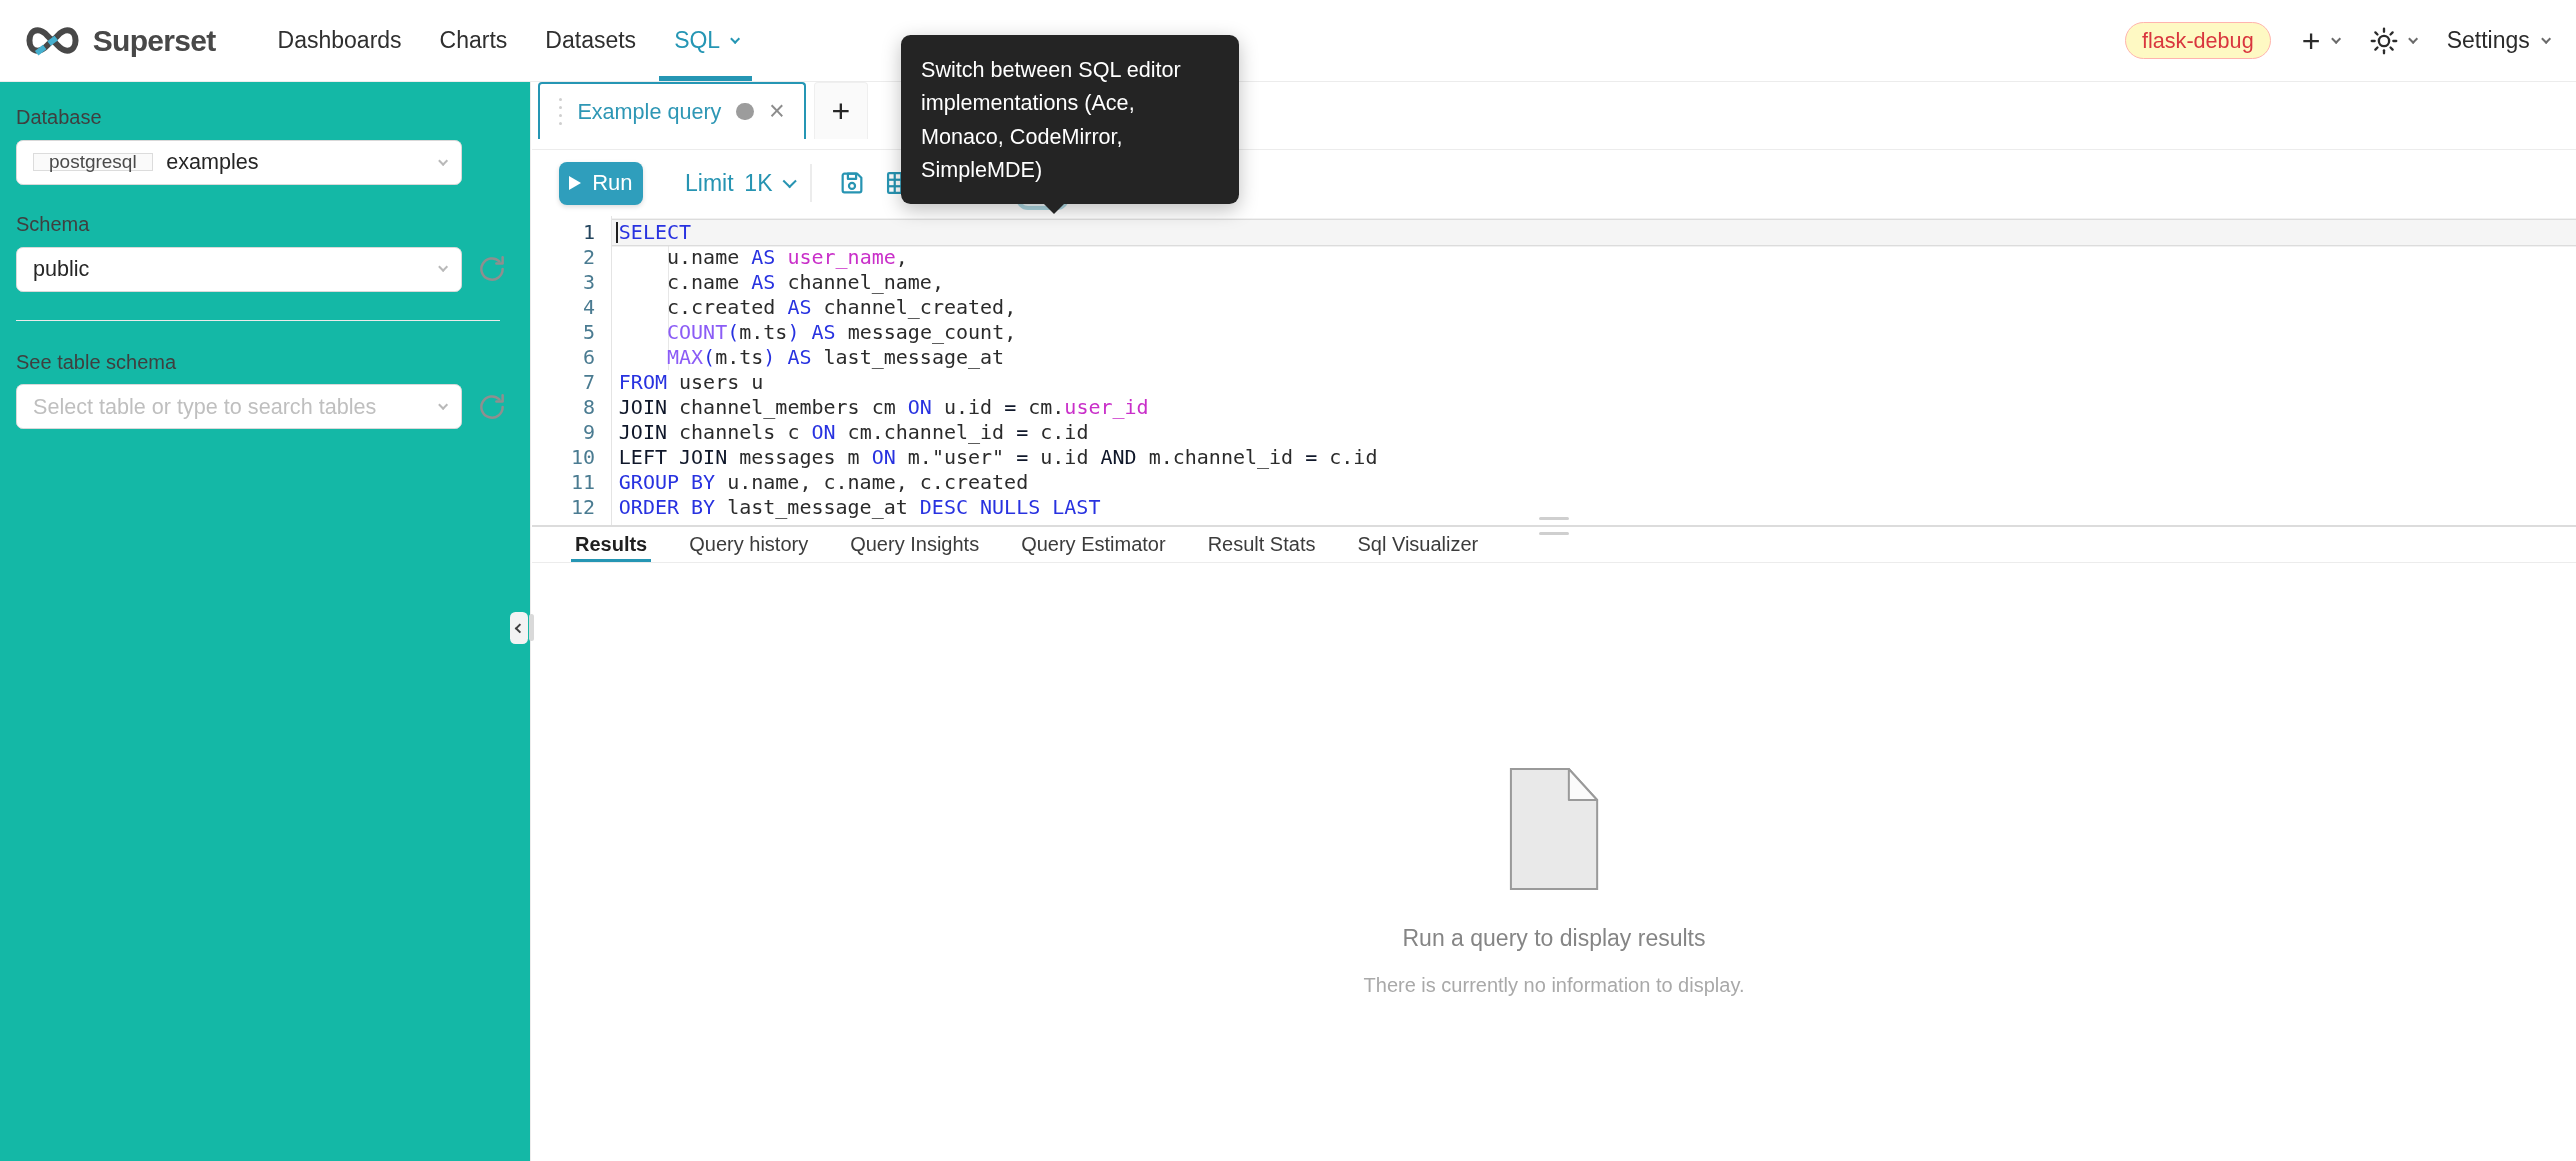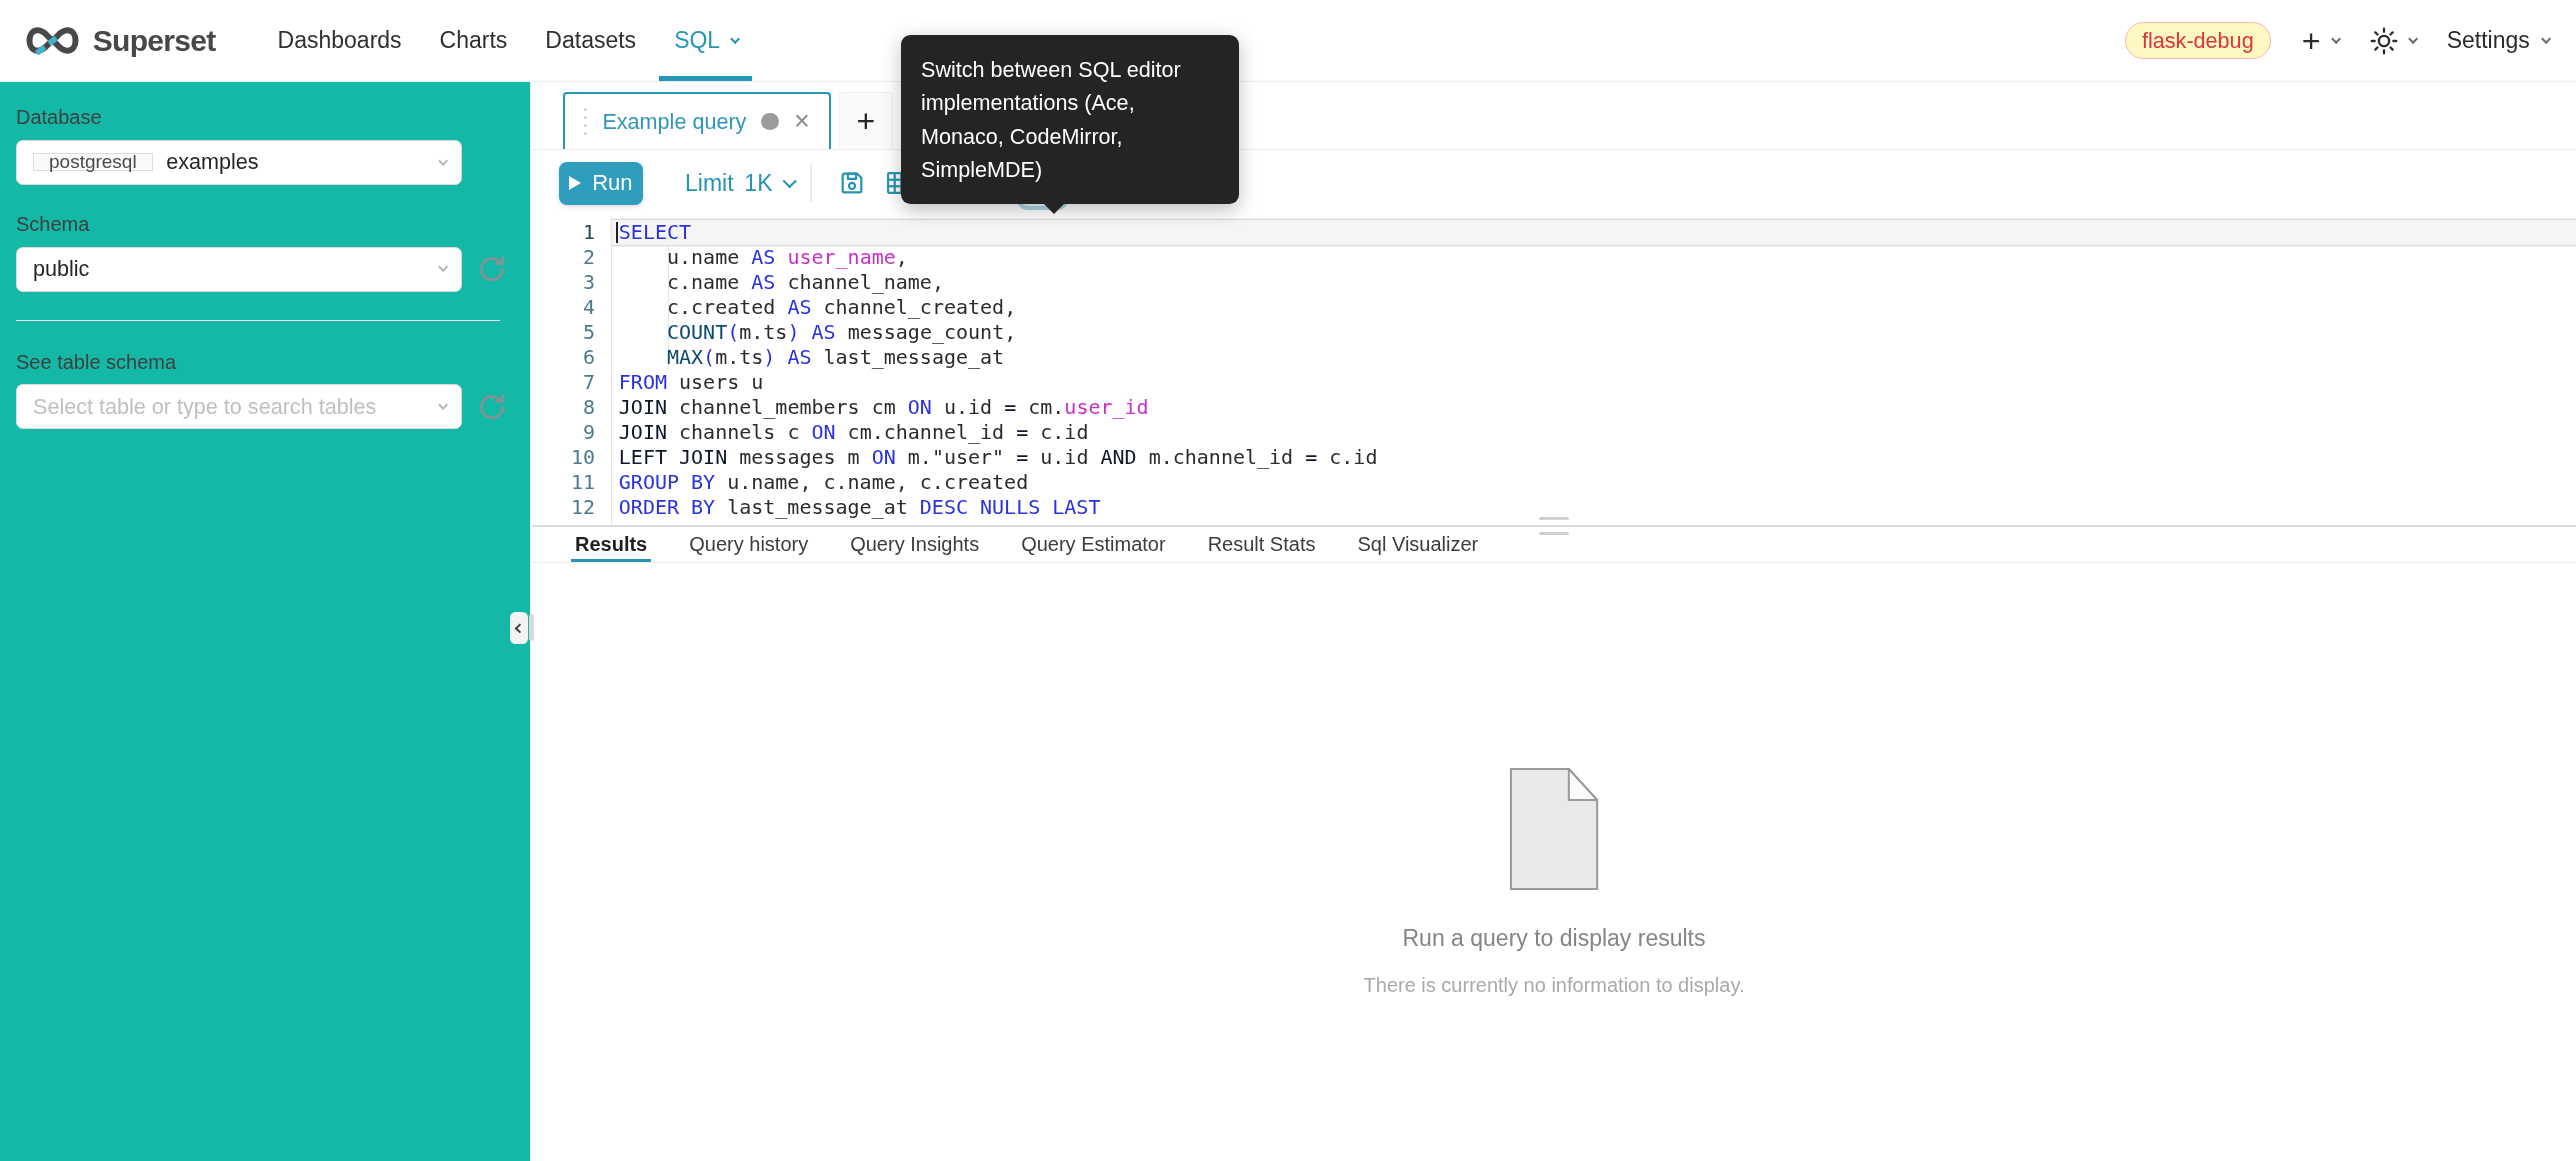--- a/index.html
+++ b/index.html
@@ -46,21 +46,21 @@
   
   .collapse-btn { position:absolute; left:510px; top:612px; width:18px; height:32px; background:#f3f3f3;
                   border-radius:5.4px; display:flex; align-items:center; justify-content:center; cursor:pointer; z-index:5; }
   .chev-left { width:7.4px; height:7.4px; border-style:solid; border-color:#3f3f3f; border-width:0 0 2px 2px;
                transform:rotate(45deg) translateX(1.4px); }
   .split-thumb { position:absolute; left:529px; top:614px; width:5.4px; height:27px; background:#d9d9d9; border-radius:2.7px; z-index:4; }
 
   
   .main { position:absolute; top:82px; left:532px; right:0; bottom:0; background:#fff; }
 
-  .tabbar { position:relative; height:68px; border-bottom:1.4px solid #ececec; display:flex; align-items:flex-end; padding-left:31px; }
+  .tabbar { position:relative; height:68px; border-bottom:1.4px solid #ececec; display:flex; padding-left:6px; }
   .sqltab { height:57px; background:#fff; border:2px solid #2596b4; border-bottom:none; border-radius:4px 4px 0 0;
             display:flex; align-items:center; gap:15px; padding:0 19px; position:relative; z-index:2; cursor:pointer; }
   .drag-dots { display:flex; flex-direction:column; gap:4.7px; }
   .drag-dots i { width:3.4px; height:3.4px; border-radius:50%; background:#cfcfcf; }
   .sqltab-label { font-size:21.6px; color:#2e97b5; }
   .unsaved-dot { width:17.6px; height:17.6px; border-radius:50%; background:#9c9c9c; }
   .tab-close { font-size:27px; color:#8c8c8c; line-height:1; cursor:pointer; }
   .newtab { height:57px; width:54px; margin-left:8px; background:#fafafa; border:1.4px solid #efefef; border-bottom:none;
             border-radius:4px 4px 0 0; display:flex; align-items:center; justify-content:center;
             font-size:32px; color:#262626; cursor:pointer; }
@@ -84,21 +84,21 @@
   .editor { position:absolute; top:134px; left:0; right:0; height:311px; display:flex; overflow:hidden;
             font-family:"DejaVu Sans Mono", monospace; font-size:20px; }
   .gutter { width:80px; border-right:1.4px solid #e4e4e4; padding:4px 16px 0 0; text-align:right; }
   .gline { height:25px; line-height:25px; color:#4a7b91; }
   .gline.act { color:#24455e; }
   .code { flex:1; padding-top:4px; position:relative; overflow:hidden; }
   .cline { height:25px; line-height:25px; white-space:pre; padding-left:6.8px; position:relative; }
   .cline.act { background:#f5f5f5; box-shadow:0 -1.4px 0 #dcdcdc, 0 1.4px 0 #dcdcdc; }
   .caret { position:absolute; left:4px; top:2px; width:2px; height:21px; background:#1f1f1f; }
   .indent-guide { position:absolute; left:56px; top:29px; width:1.4px; height:125px; background:#e7e7e7; }
-  .tk-k { color:#2832e0; } .tk-f { color:#0c4a6e; } .tk-i { color:#c92fc9; }
+  .tk-k { color:#2832e0; } .tk-f { color:#8b5cf6; } .tk-i { color:#c92fc9; }
   .tk-g { color:#0f172a; } .tk-n { color:#1f8a50; } .tk-d { color:#2b2b2b; }
 
   
   .splitter { position:absolute; top:443px; left:0; right:0; height:2px; background:#dcdcdc; }
   .splitter .h1, .splitter .h2 { position:absolute; left:50%; transform:translateX(-50%); width:30px; height:3.4px;
                                  background:#cfcfcf; border-radius:2px; }
   .splitter .h1 { top:-8px; } .splitter .h2 { top:6.8px; }
 
   
   .results { position:absolute; top:445px; left:0; right:0; bottom:0; }

